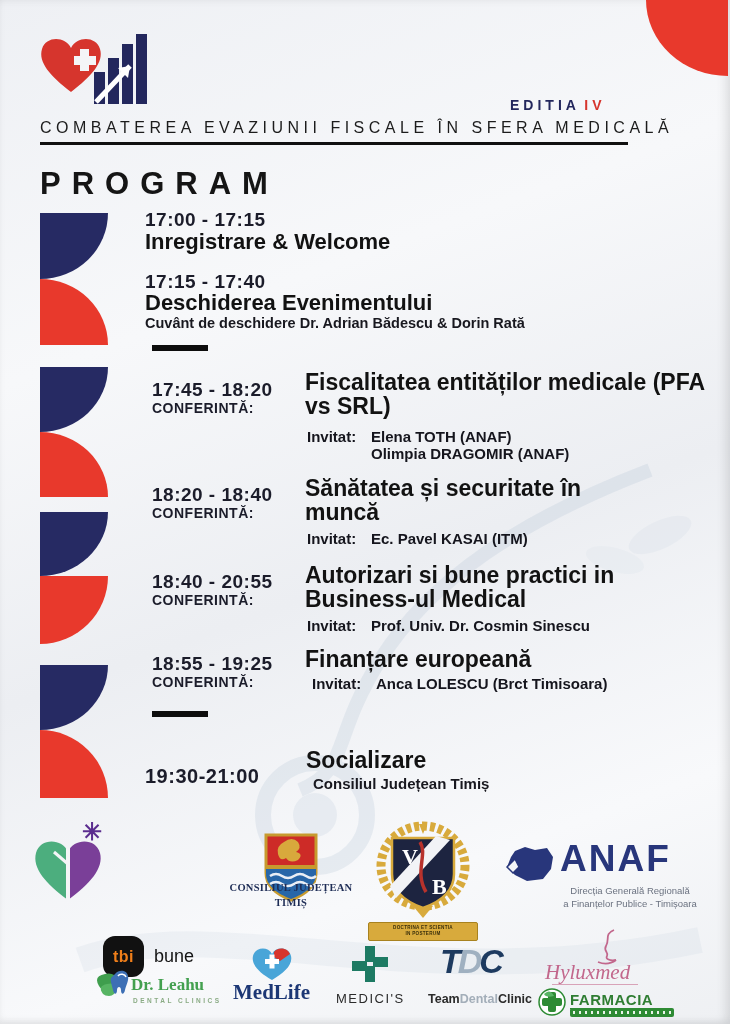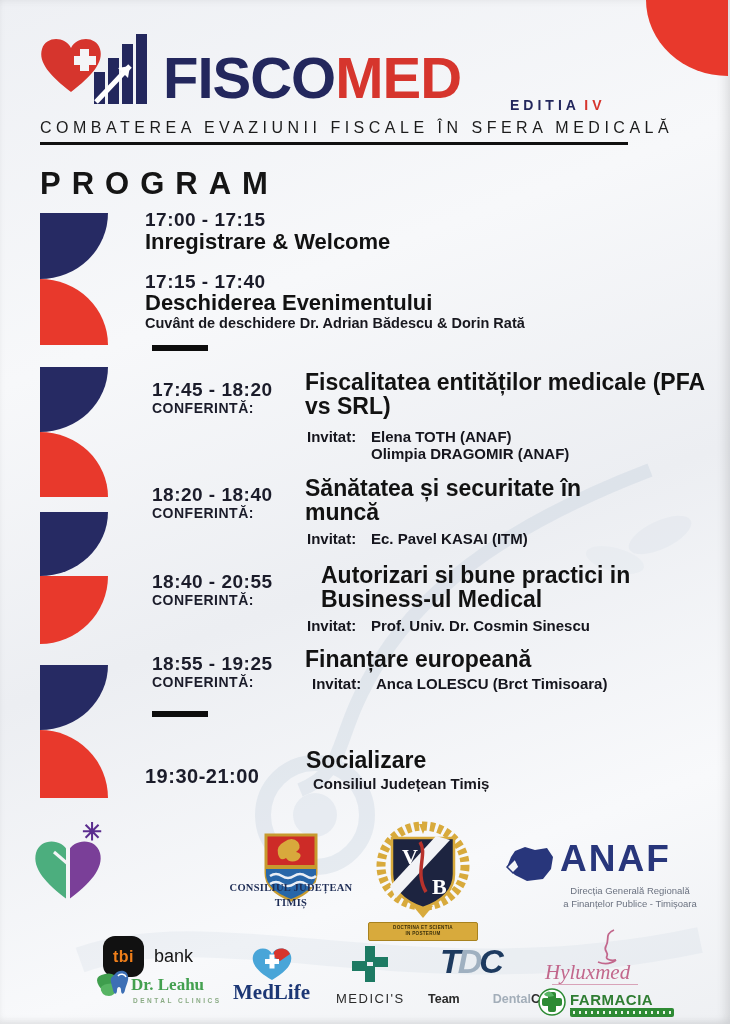--- a/index.html
+++ b/index.html
@@ -39,21 +39,21 @@
   .tbibox{width:41px;height:41px;background:#111111;border-radius:12px;display:flex;align-items:center;justify-content:center;}
   .tbitxt{color:#f07f1a;font-size:16px;font-weight:700;letter-spacing:.5px;}
   .banktxt{font-size:18px;color:#141414;font-weight:500;}
   .leahu-n{font-family:"Liberation Serif",serif;font-size:17px;color:#43a04f;font-weight:600;}
   .leahu-s{font-size:6.5px;letter-spacing:2.5px;color:#8aab84;font-weight:700;}
   .medlife-n{font-family:"Liberation Serif",serif;font-size:21px;font-weight:700;color:#1c3775;}
   .medicis-n{font-size:13px;letter-spacing:1.5px;color:#2b2b2b;font-weight:500;}
   .tdc-l{font-size:34px;font-weight:800;font-style:italic;letter-spacing:-3px;}
   .tdc-t{color:#1d3a5f;} .tdc-d{color:#9fb0c0;} .tdc-c{color:#1d3a5f;}
   .tdc-sub{font-size:12.5px;font-weight:700;}
-  .tdc-sub .g{color:#a3aeb9;padding-left:33px;}
+  .tdc-sub .g{color:#a3aeb9;}
   .hylux-n{font-family:"Liberation Serif",serif;font-style:italic;font-size:21px;color:#c2678c;}
   .farm-n{font-size:15px;font-weight:800;color:#2f7d32;letter-spacing:.5px;border-bottom:3px double #2f7d32;}
   .farm-bar{width:104px;height:9px;background:#2e8b34;border-radius:2px;
     background-image:repeating-linear-gradient(90deg,rgba(255,255,255,.9) 0 2px,rgba(46,139,52,0) 2px 6px);background-position:3px 3px;background-size:100% 3px;background-repeat:no-repeat;}
   .crest-motto{font-size:4.6px;color:#3a2f0c;text-align:center;line-height:1.4;letter-spacing:.3px;font-weight:700;}
   .faint{opacity:.18;}
 </style>
 </head>
 <body>
 
@@ -74,23 +74,20 @@
     <path d="M33 16 C 27 4, 8 4, 4 17 C 0 30, 12 44, 33 60 C 54 44, 66 30, 62 17 C 58 4, 39 4, 33 16 Z" fill="#d6352d"></path>
     <rect x="36" y="24" width="22" height="9" fill="#f4f5f7"></rect>
     <rect x="42" y="17" width="9" height="22" fill="#f4f5f7"></rect>
     <rect x="56" y="40" width="11" height="32" fill="#23275d"></rect>
     <rect x="70" y="26" width="11" height="46" fill="#23275d"></rect>
     <rect x="84" y="12" width="11" height="60" fill="#23275d"></rect>
     <rect x="98" y="2" width="11" height="70" fill="#23275d"></rect>
     <path d="M58 70 L92 34" stroke="#ffffff" stroke-width="5" fill="none"></path>
     <path d="M92 34 l-12 2 l10 10 z" fill="#ffffff"></path>
   </svg>
-  <div class="abs" style="left:163px;top:44px;">
-    <span class="brandword fisco">FISCO</span><span class="brandword medw">MED</span>
-  </div>
   <div class="abs" style="left:510px;top:96px;">
     <span class="editia">EDITIA</span>
     <span class="editia editianum">IV</span>
   </div>
   <div class="abs tagline" style="left:40px;top:119px;">COMBATEREA EVAZIUNII FISCALE ÎN SFERA MEDICALĂ</div>
   <div class="abs tagline-underline" style="left:40px;top:142px;width:588px;"></div>
 
   <div class="abs program-h" style="left:40px;top:166px;">PROGRAM</div>
 
   <div class="abs shape navy rbr" style="left:40px;top:213px;height:66px;"></div>
@@ -129,21 +126,21 @@
   <div class="abs btitle" style="left:305px;top:477px;width:345px;">Sănătatea și securitate în muncă</div>
   <div class="abs" style="left:307px;top:530px;">
     <div class="guestrow">
         <span class="glabel">Invitat:</span>
         <span class="gname">Ec. Pavel KASAI (ITM)</span>
       </div>
   </div>
 
   <div class="abs time" style="left:152px;top:571px;">18:40 - 20:55</div>
   <div class="abs cat" style="left:152px;top:592px;">CONFERINTĂ:</div>
-  <div class="abs btitle" style="left:321px;top:564px;width:390px;">Autorizari si bune practici in Business-ul Medical</div>
+  <div class="abs btitle" style="left:305px;top:564px;width:390px;">Autorizari si bune practici in Business-ul Medical</div>
   <div class="abs" style="left:307px;top:617px;">
     <div class="guestrow">
         <span class="glabel">Invitat:</span>
         <span class="gname">Prof. Univ. Dr. Cosmin Sinescu</span>
       </div>
   </div>
 
   <div class="abs time" style="left:152px;top:653px;">18:55 - 19:25</div>
   <div class="abs cat" style="left:152px;top:674px;">CONFERINTĂ:</div>
   <div class="abs btitle" style="left:305px;top:648px;width:420px;">Finanțare europeană</div>
@@ -210,21 +207,21 @@
   </svg>
   <div class="abs anaf-name" style="left:560px;top:838px;">ANAF</div>
   <div class="abs anaf-sub" style="left:545px;top:885px;width:170px;">
     <div>Direcția Generală Regională</div>
     <div>a Finanțelor Publice - Timișoara</div>
   </div>
 
   <div class="abs tbibox" style="left:103px;top:936px;">
     <span class="tbitxt">tbi</span>
   </div>
-  <div class="abs banktxt" style="left:154px;top:946px;">bank</div>
+  <div class="abs banktxt" style="left:154px;top:946px;">bune</div>
 
   <svg class="abs" style="left:95px;top:968px;" width="38" height="36" viewBox="0 0 38 36">
     <path d="M4 18 q-6 -10 6 -12 q10 -2 12 6 q-2 10 -10 10 q-6 0 -8 -4" fill="#3f9e4d"></path>
     <path d="M8 26 q-6 -8 4 -10 q8 -2 10 4 q-2 8 -8 8 q-4 0 -6 -2" fill="#57b463"></path>
     <path d="M20 6 c 4 -5 12 -4 13 2 c 1 5 -2 9 -3 14 c -1 5 -4 5 -4 0 c 0 -4 -4 -4 -4 0 c 0 5 -3 5 -4 0 c -1 -5 -3 -9 -2 -12" fill="#3d6fb5"></path>
     <path d="M23 8 c 2 -3 7 -2 8 1" stroke="#ffffff" stroke-width="1.5" fill="none"></path>
   </svg>
   <div class="abs leahu-n" style="left:131px;top:975px;">Dr. Leahu</div>
   <div class="abs leahu-s" style="left:133px;top:997px;">DENTAL CLINICS</div>
 

